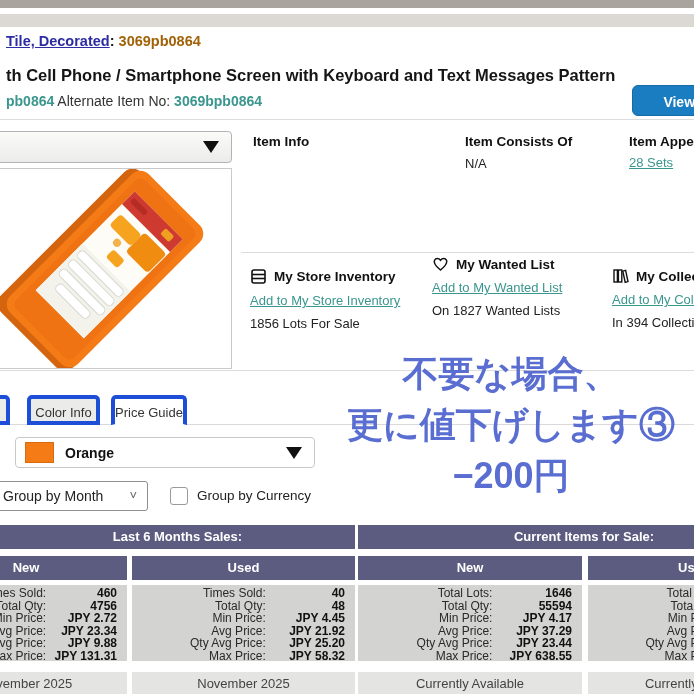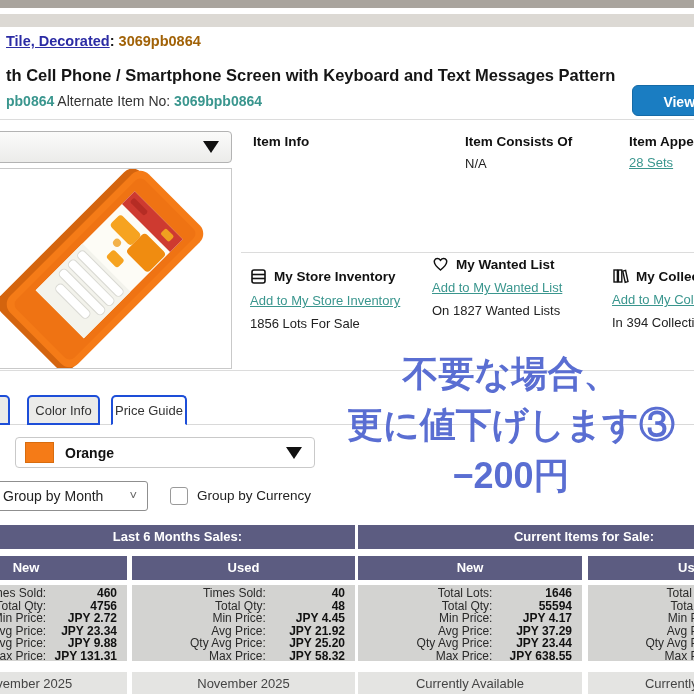--- a/index.html
+++ b/index.html
@@ -36,21 +36,21 @@
 
   
   .h13{font-size:13.5px;font-weight:bold;color:#111;}
   .t13{font-size:13px;color:#222;line-height:23px;}
   .teal-link{color:#3a968e;text-decoration:underline;font-size:13px;cursor:pointer;}
   .col-head{display:flex;align-items:center;gap:7px;}
   .col-head svg{flex:0 0 auto;}
 
   
   .tabline{left:0;top:424px;width:694px;height:1px;background:#d9d9d9;}
-  .tab{top:395px;height:30px;border:2px solid #1d4ed8;border-radius:5px 5px 0 0;box-sizing:border-box;
+  .tab{top:395px;height:30px;border:4px solid #1d4ed8;border-radius:5px 5px 0 0;box-sizing:border-box;
        font-size:13px;color:#333;text-align:center;line-height:28px;cursor:pointer;background:#ebebe9;}
   .tab.active{background:#fff;border-bottom:1px solid #fff;z-index:3;}
 
   
   .color-dd{left:15px;top:437px;width:300px;height:31px;border:1px solid #c9c9c9;border-radius:4px;
             background:#fff;box-sizing:border-box;display:flex;align-items:center;cursor:pointer;}
   .swatch{width:27px;height:19px;background:#f57b17;border:1px solid #d86c0e;margin-left:9px;}
   .color-dd .lbl{font-size:14px;font-weight:bold;margin-left:11px;color:#111;}
   .color-dd .tri{position:absolute;right:12px;top:9px;width:0;height:0;
                  border-left:8px solid transparent;border-right:8px solid transparent;border-top:12px solid #111;}

